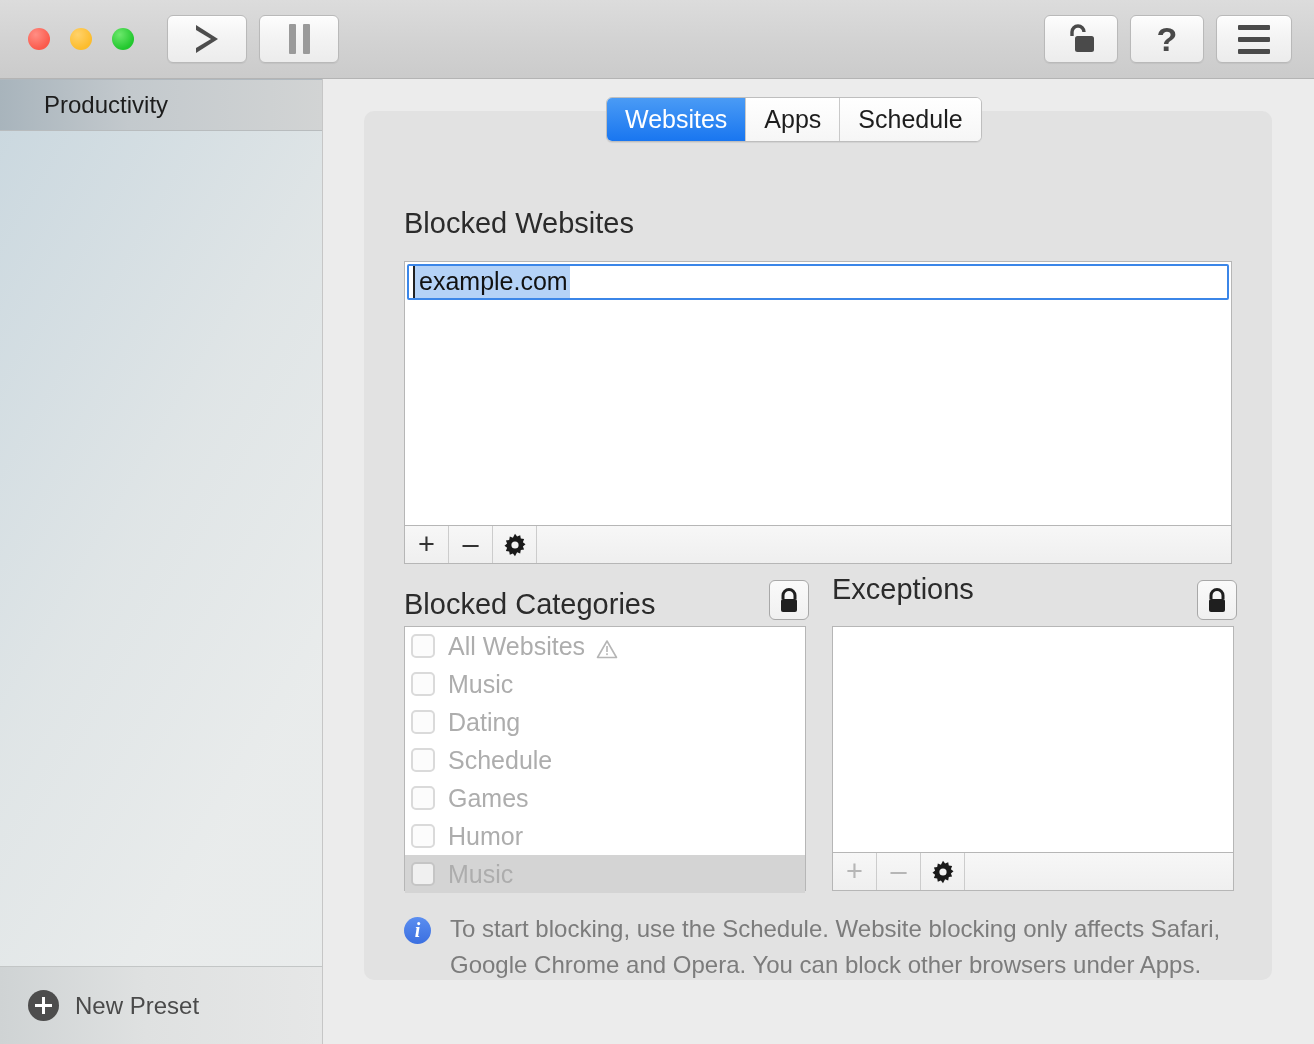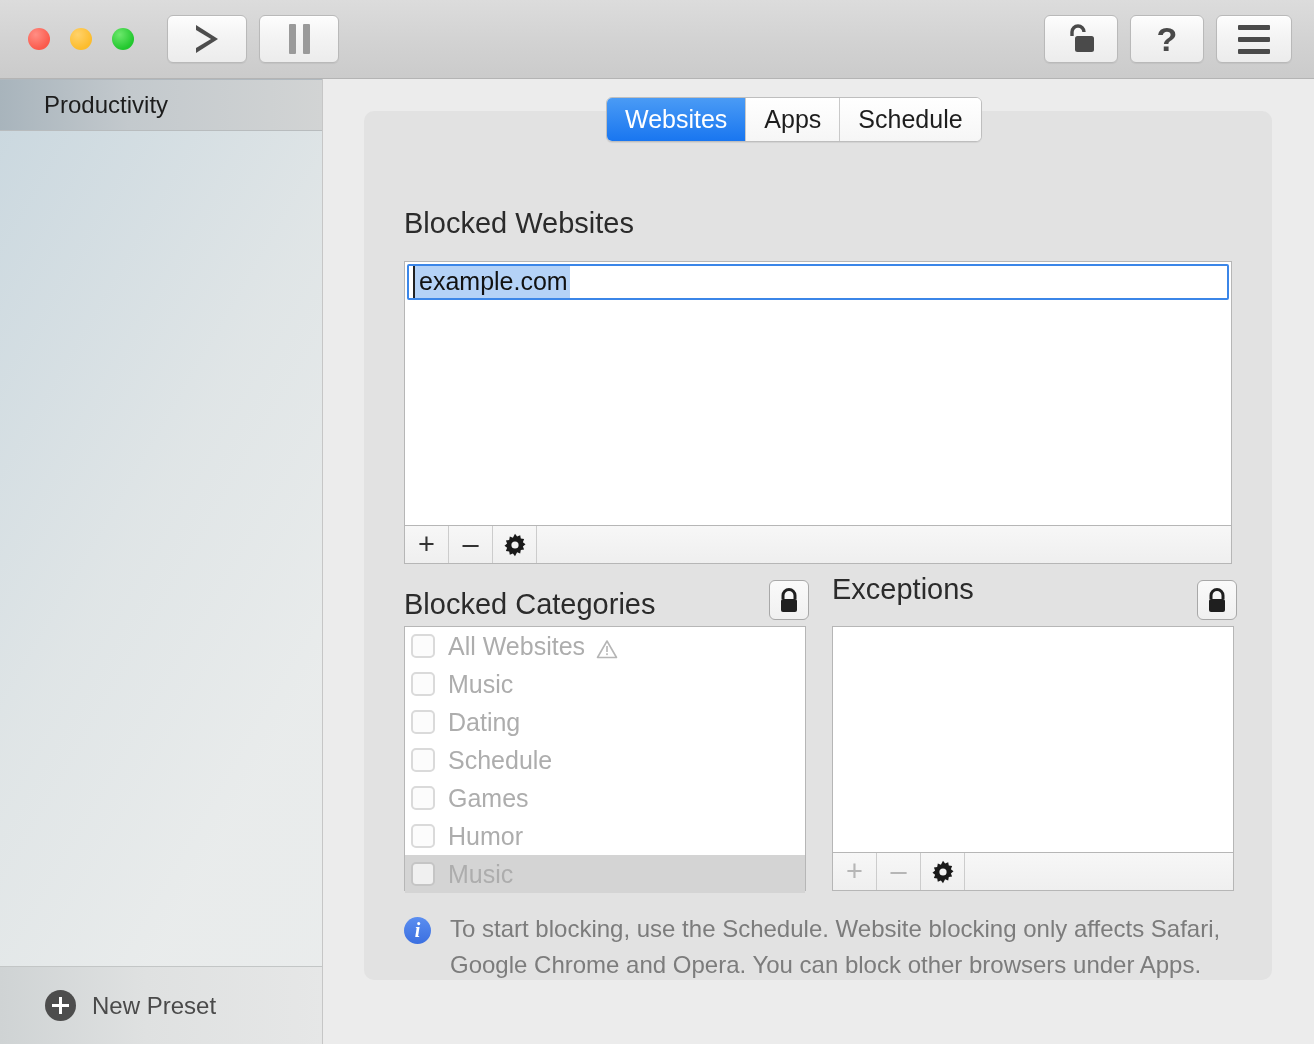--- a/index.html
+++ b/index.html
@@ -90,21 +90,21 @@
     background: linear-gradient(to right, #a8b4bc 0%, #c3c9cd 40%, #d2d4d4 100%);
     border-top: 1px solid #b0b8be;
     border-bottom: 1px solid #b8bcbe;
   }
   .newpreset {
     position: absolute; bottom: 0; left: 0;
     width: 323px; height: 78px;
     background: linear-gradient(to right, #cfd3d4 0%, #dfe1e1 45%, #e6e7e7 100%);
     border-top: 1px solid #c3c6c6;
     display: flex; align-items: center;
-    padding-left: 29px;
+    padding-left: 12px;
     cursor: default;
   }
   .plus-circle {
     width: 31px; height: 31px; border-radius: 50%;
     background: #4d4d4d;
     position: relative;
     flex: 0 0 auto;
   }
   .plus-circle::before, .plus-circle::after {
     content: ""; position: absolute; background: #fff;

